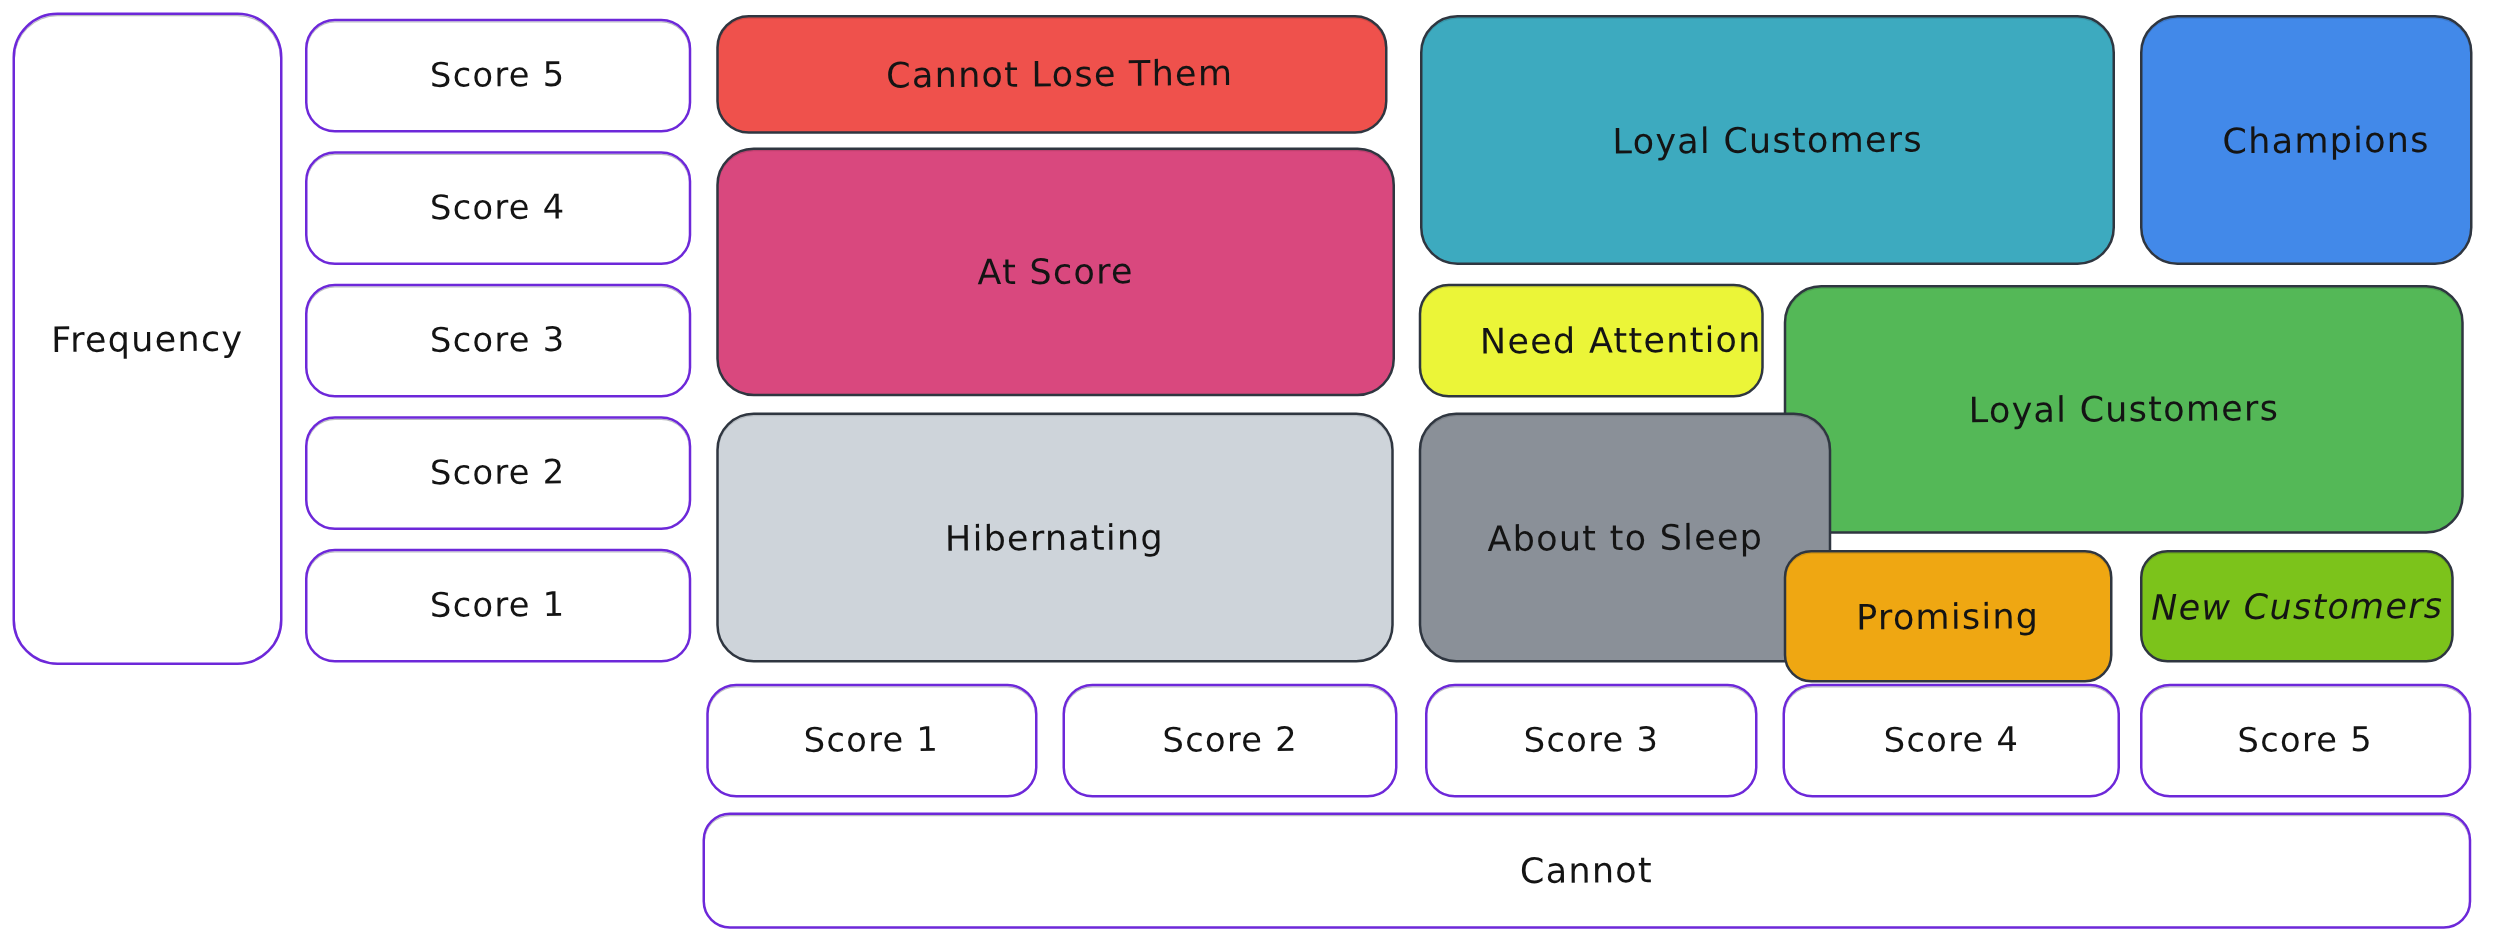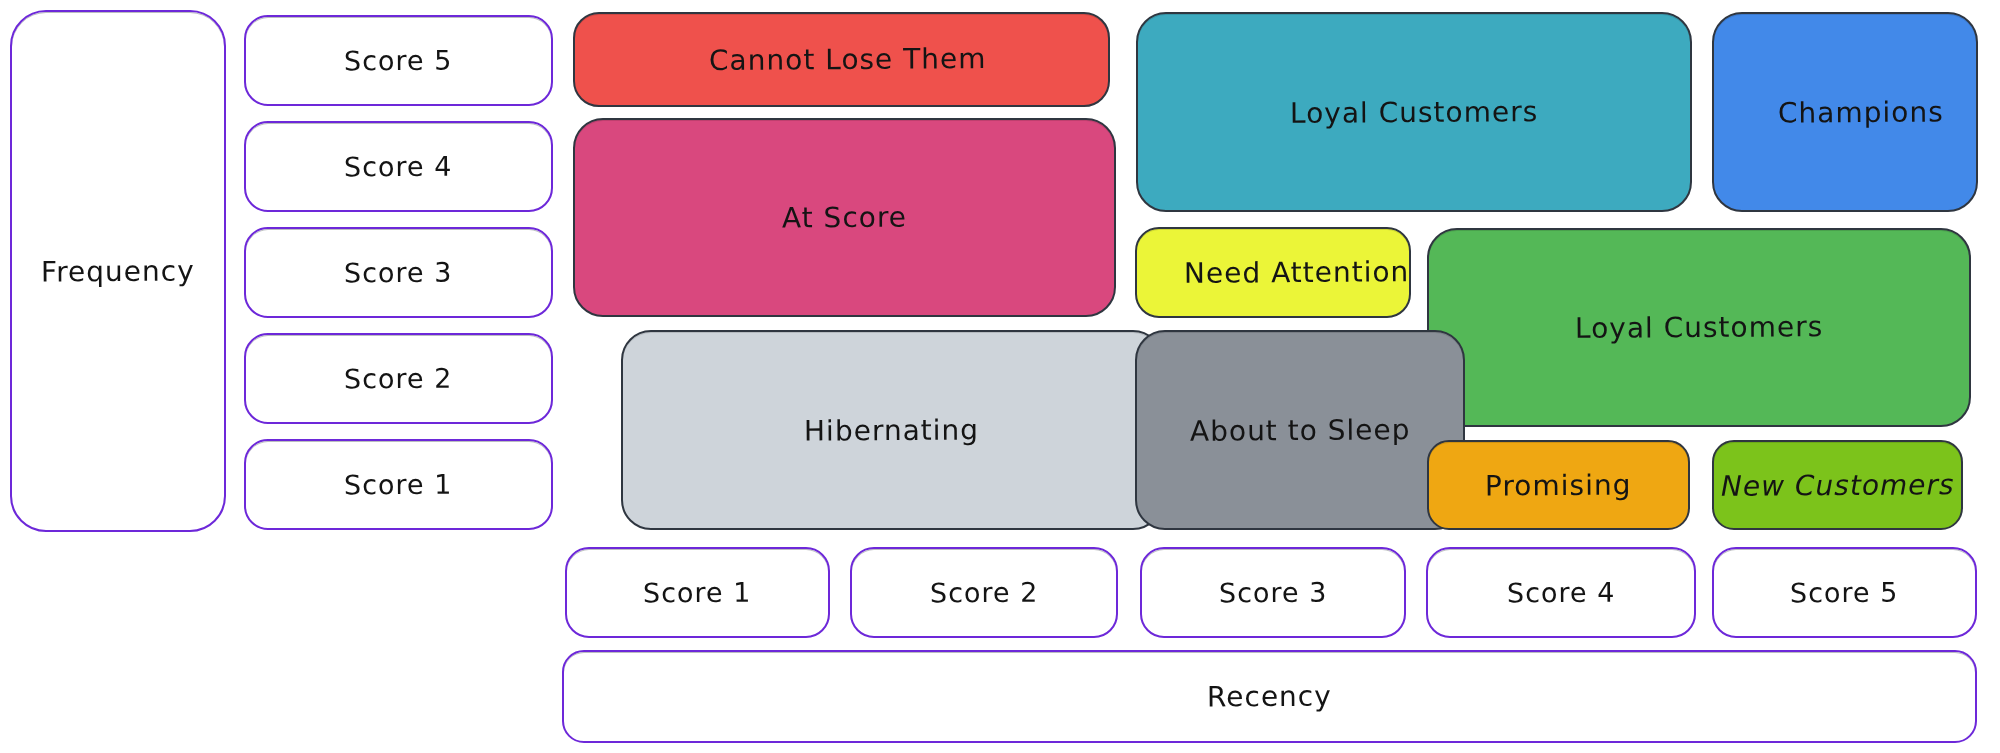--- a/index.html
+++ b/index.html
@@ -44,27 +44,27 @@
   .score-lbl { font-size: 27px; }
 
   
   #freq-axis        { left:10px;   top:10px;  width:216px;  height:522px; border-radius:36px; }
   .fscore           { left:244px;  width:309px; height:91px; border-radius:24px; }
   #fscore-0 { top:15px; }  #fscore-1 { top:121px; } #fscore-2 { top:227px; }
   #fscore-3 { top:333px; } #fscore-4 { top:439px; }
 
   #seg-cannot-lose     { left:573px;  top:12px;  width:537px; height:95px;  border-radius:26px;padding-left:12px; }
   #seg-at-risk         { left:573px;  top:118px; width:543px; height:199px; border-radius:30px; }
-  #seg-hibernating     { left:573px;  top:330px; width:542px; height:200px; border-radius:30px;margin-left:48px; }
+  #seg-hibernating     { left:573px;  top:330px; width:542px; height:200px; border-radius:30px; }
   #seg-loyal-teal      { left:1136px; top:12px;  width:556px; height:200px; border-radius:30px; }
   #seg-champions       { left:1712px; top:12px;  width:266px; height:200px; border-radius:30px;padding-left:32px; }
   #seg-need-attention  { left:1135px; top:227px; width:276px; height:91px;  border-radius:24px; }
   #seg-loyal-green     { left:1427px; top:228px; width:544px; height:199px; border-radius:30px; }
   #seg-about-to-sleep  { left:1135px; top:330px; width:330px; height:200px; border-radius:30px; }
-  #seg-promising       { left:1427px; top:440px; width:263px; height:90px;  border-radius:22px; }
+  #seg-promising       { left:1427px; top:440px; width:263px; height:106px;  border-radius:22px; }
   #seg-new-customers   { left:1712px; top:440px; width:251px; height:90px;  border-radius:22px;font-style:italic; }
 
   .rscore           { top:547px; height:91px; border-radius:24px; }
   #rscore-0 { left:565px;  width:265px; }
   #rscore-1 { left:850px;  width:268px; }
   #rscore-2 { left:1140px; width:266px; }
   #rscore-3 { left:1426px; width:270px; }
   #rscore-4 { left:1712px; width:265px; }
 
   #recency-axis     { left:562px; top:650px; width:1415px; height:93px; border-radius:22px; }
@@ -135,16 +135,16 @@
     <span class="lbl score-lbl">Score 3</span>
   </div>
   <div class="box plain rscore" id="rscore-3">
     <span class="lbl score-lbl">Score 4</span>
   </div>
   <div class="box plain rscore" id="rscore-4">
     <span class="lbl score-lbl">Score 5</span>
   </div>
 
   <div class="box plain" id="recency-axis">
-    <span class="lbl">Recency</span>
+    <span class="lbl">Cannot</span>
   </div>
 
 </div>
 
 </body></html>

